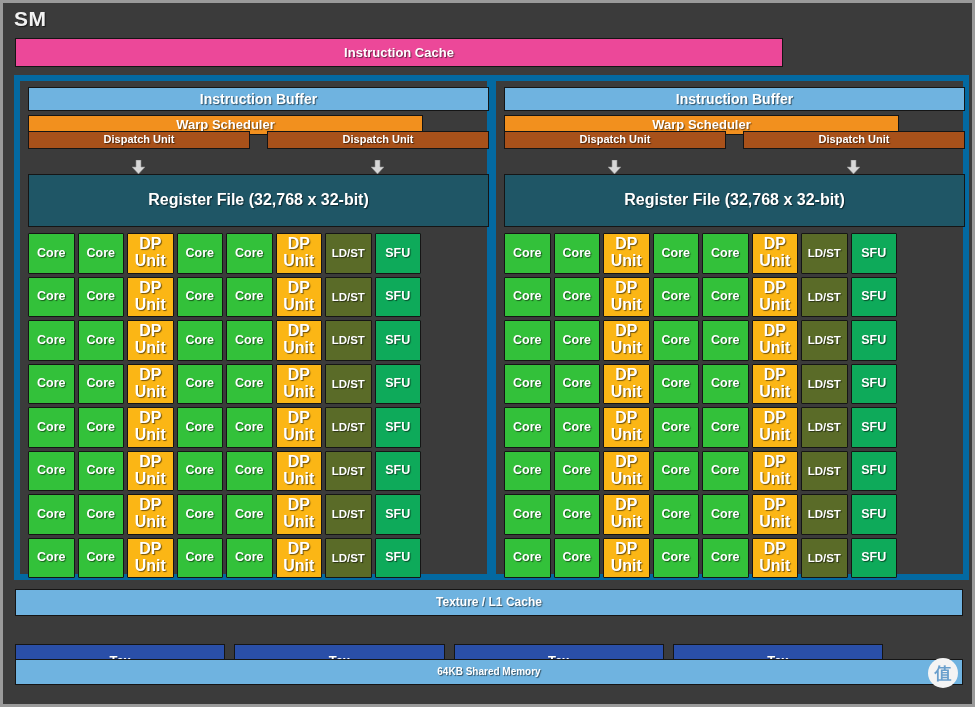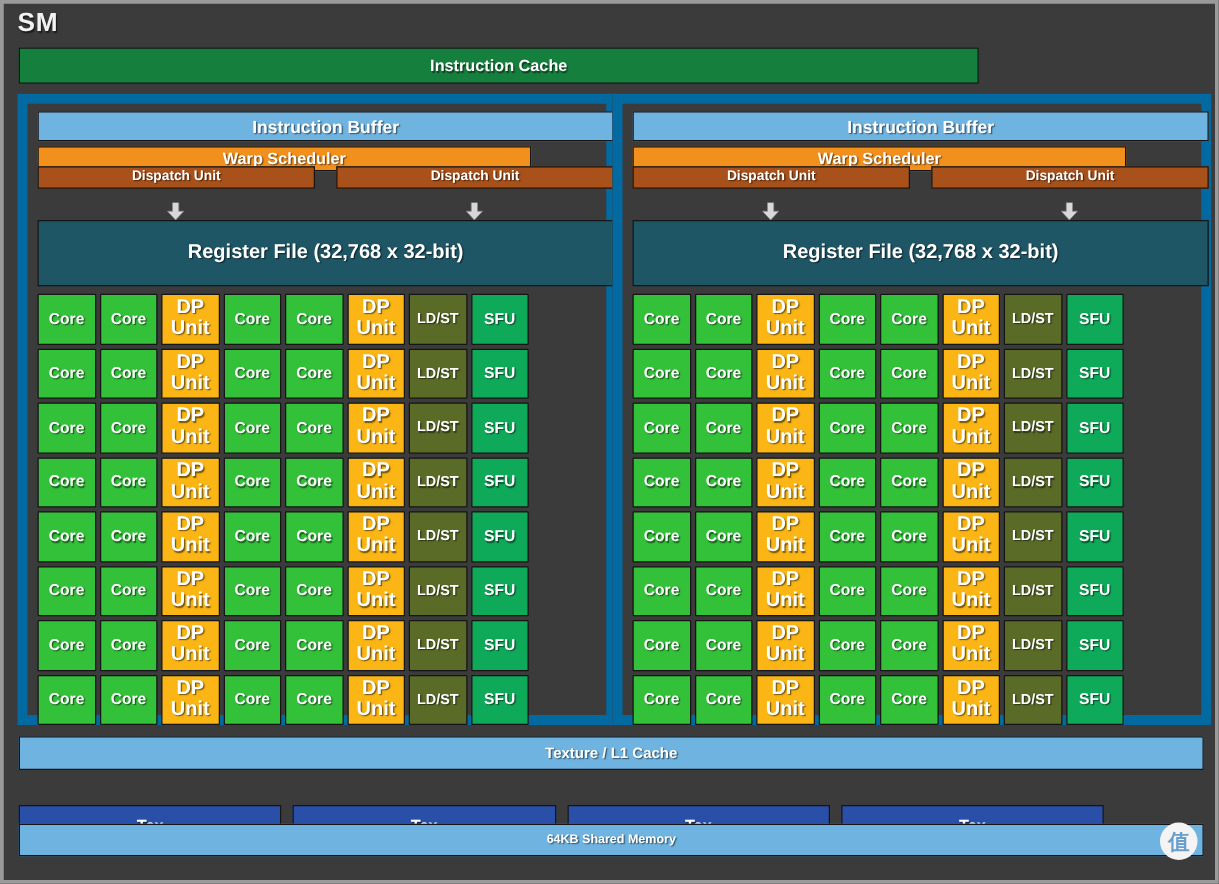--- a/index.html
+++ b/index.html
@@ -47,34 +47,34 @@
     line-height: 1.05;
     text-align: center;
     overflow: hidden;
   }
 
   
   #instruction-cache {
     position: absolute;
     left: 12px; top: 35px;
     width: 768px; height: 29px;
-    background: #15803d;
+    background: #ec4899;
     font-size: 13px;
     font-weight: bold;
   }
 
   
   .proc-panel {
     position: absolute;
     top: 72px;
     width: 479px;
     height: 505px;
     box-sizing: border-box;
     background: #3b3b3b;
-    border: 8px solid #0369a1;
+    border: 6px solid #0369a1;
   }
   #proc-panel-left  { left: 11px; }
   #proc-panel-right { left: 487px; }
 
   .instruction-buffer {
     position: absolute;
     left: 8px; top: 6px;
     width: 461px; height: 24px;
     background: #6fb3e0;
     font-size: 14px;

